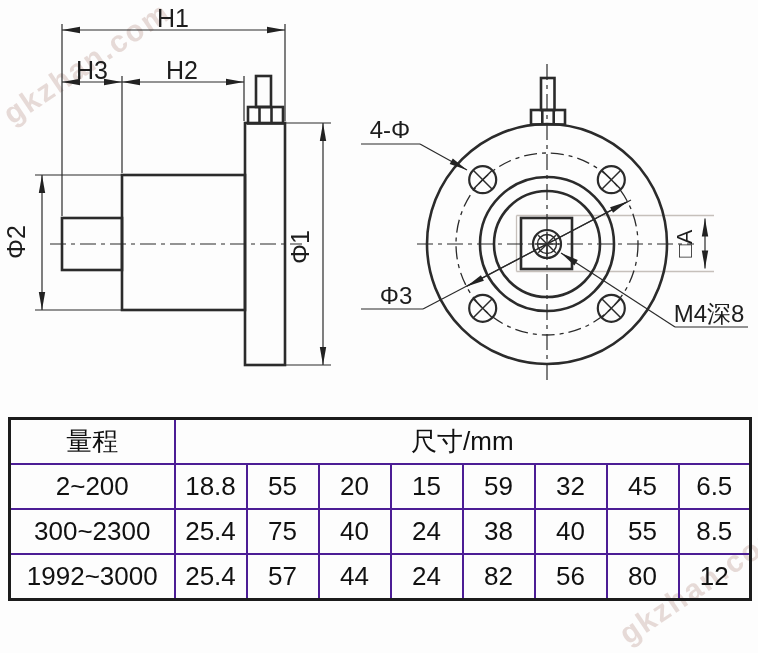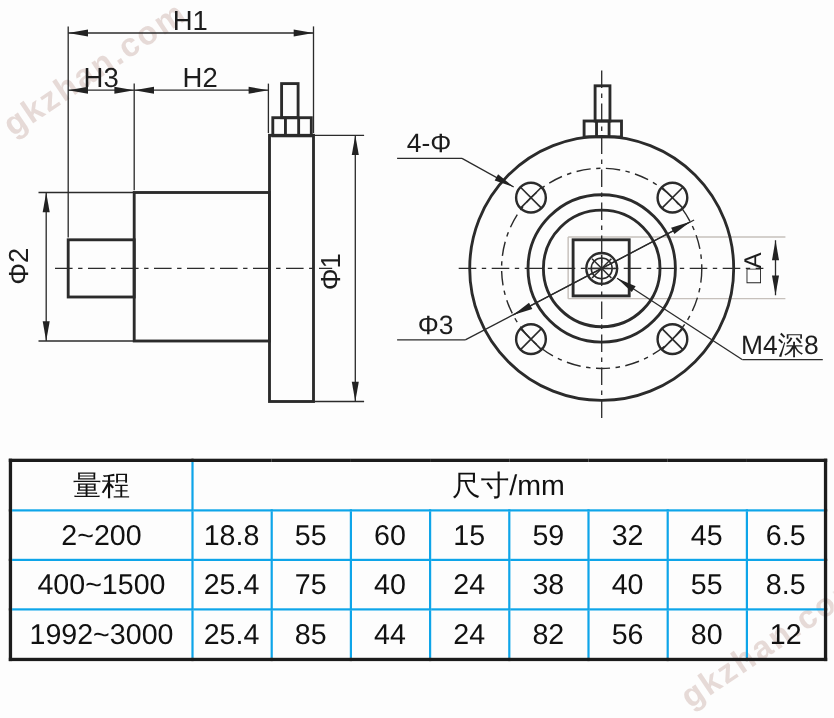--- a/index.html
+++ b/index.html
@@ -17,21 +17,21 @@
   svg.drawing{position:absolute;left:0;top:0;z-index:1;}
   svg.drawing text{font-family:"Liberation Sans",sans-serif;fill:#1d1d1d;}
   .dimtxt{font-size:25px;}
   .dimtxt-sm{font-size:24px;}
   table.spec{
     position:absolute;left:8px;top:417px;z-index:1;
     border-collapse:collapse;table-layout:fixed;width:740px;
     background:transparent;
   }
   table.spec td{
-    border:2px solid #0ea5e9;height:43px;text-align:center;vertical-align:middle;
+    border:2px solid #4c1d95;height:43px;text-align:center;vertical-align:middle;
     font-size:26px;color:#111;padding:0;background:transparent;
   }
   table.spec{border:3px solid #1c1c1c;}
 </style>
 </head>
 <body>
 
 <div class="stage">
 
   <div class="wm wm1">gkzhan.com</div>
@@ -179,42 +179,42 @@
     </colgroup>
     <tbody>
         <tr>
       <td>量程</td>
       <td colspan="8">尺寸/mm</td>
     </tr>
     <tr>
       <td>2~200</td>
       <td>18.8</td>
       <td>55</td>
-      <td>60</td>
+      <td>20</td>
       <td>15</td>
       <td>59</td>
       <td>32</td>
       <td>45</td>
       <td>6.5</td>
     </tr>
     <tr>
-      <td>400~1500</td>
+      <td>300~2300</td>
       <td>25.4</td>
       <td>75</td>
       <td>40</td>
       <td>24</td>
       <td>38</td>
       <td>40</td>
       <td>55</td>
       <td>8.5</td>
     </tr>
     <tr>
       <td>1992~3000</td>
       <td>25.4</td>
-      <td>85</td>
+      <td>57</td>
       <td>44</td>
       <td>24</td>
       <td>82</td>
       <td>56</td>
       <td>80</td>
       <td>12</td>
     </tr>
   </tbody>
     </table>
 </div>

